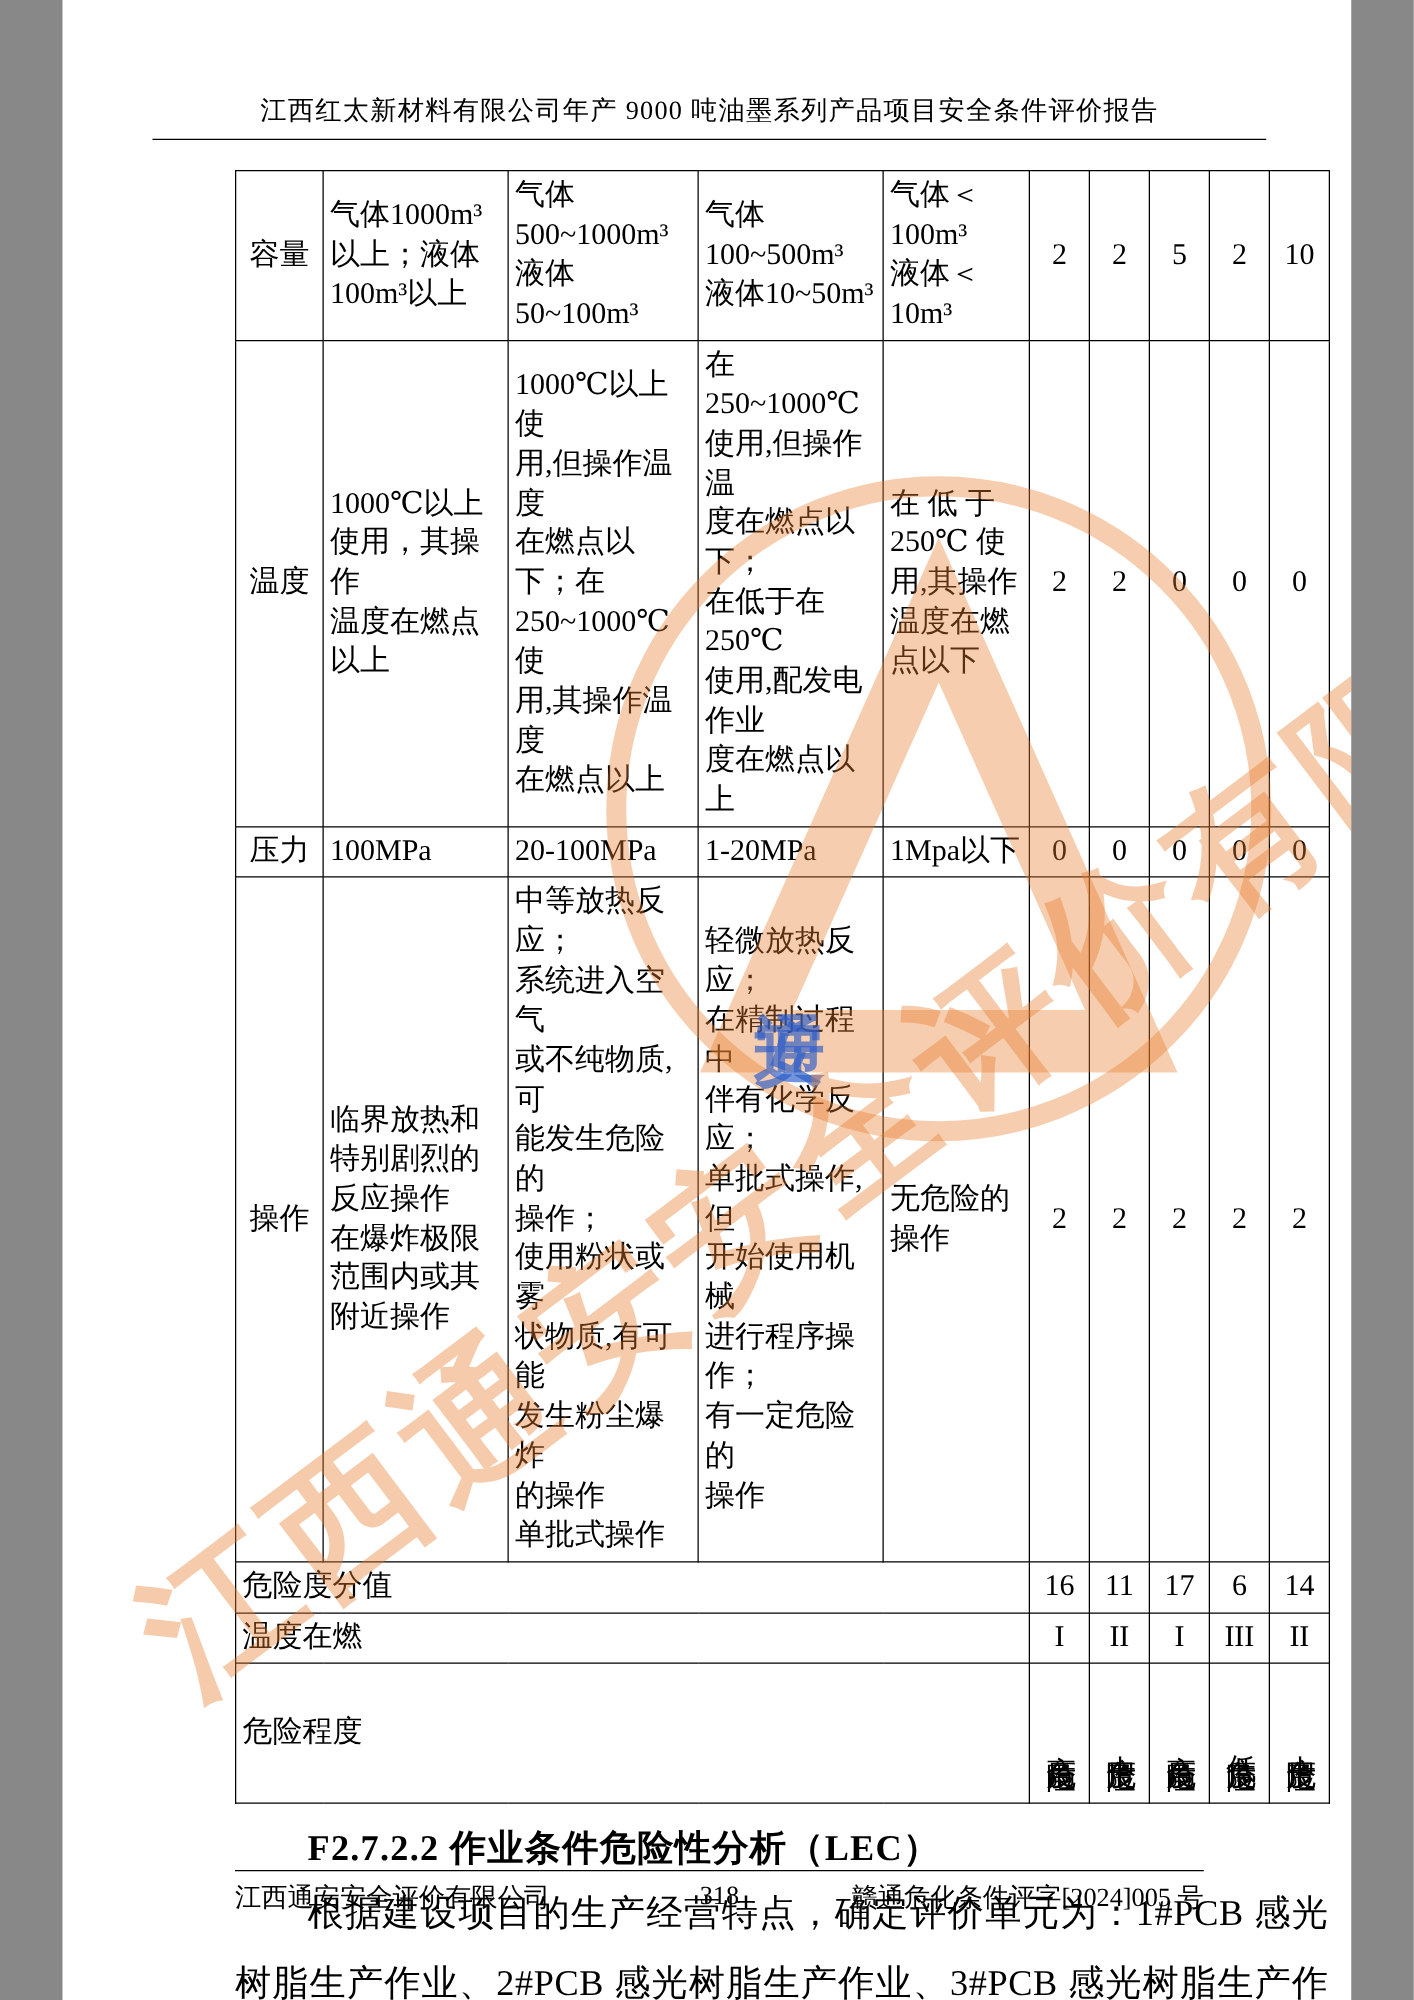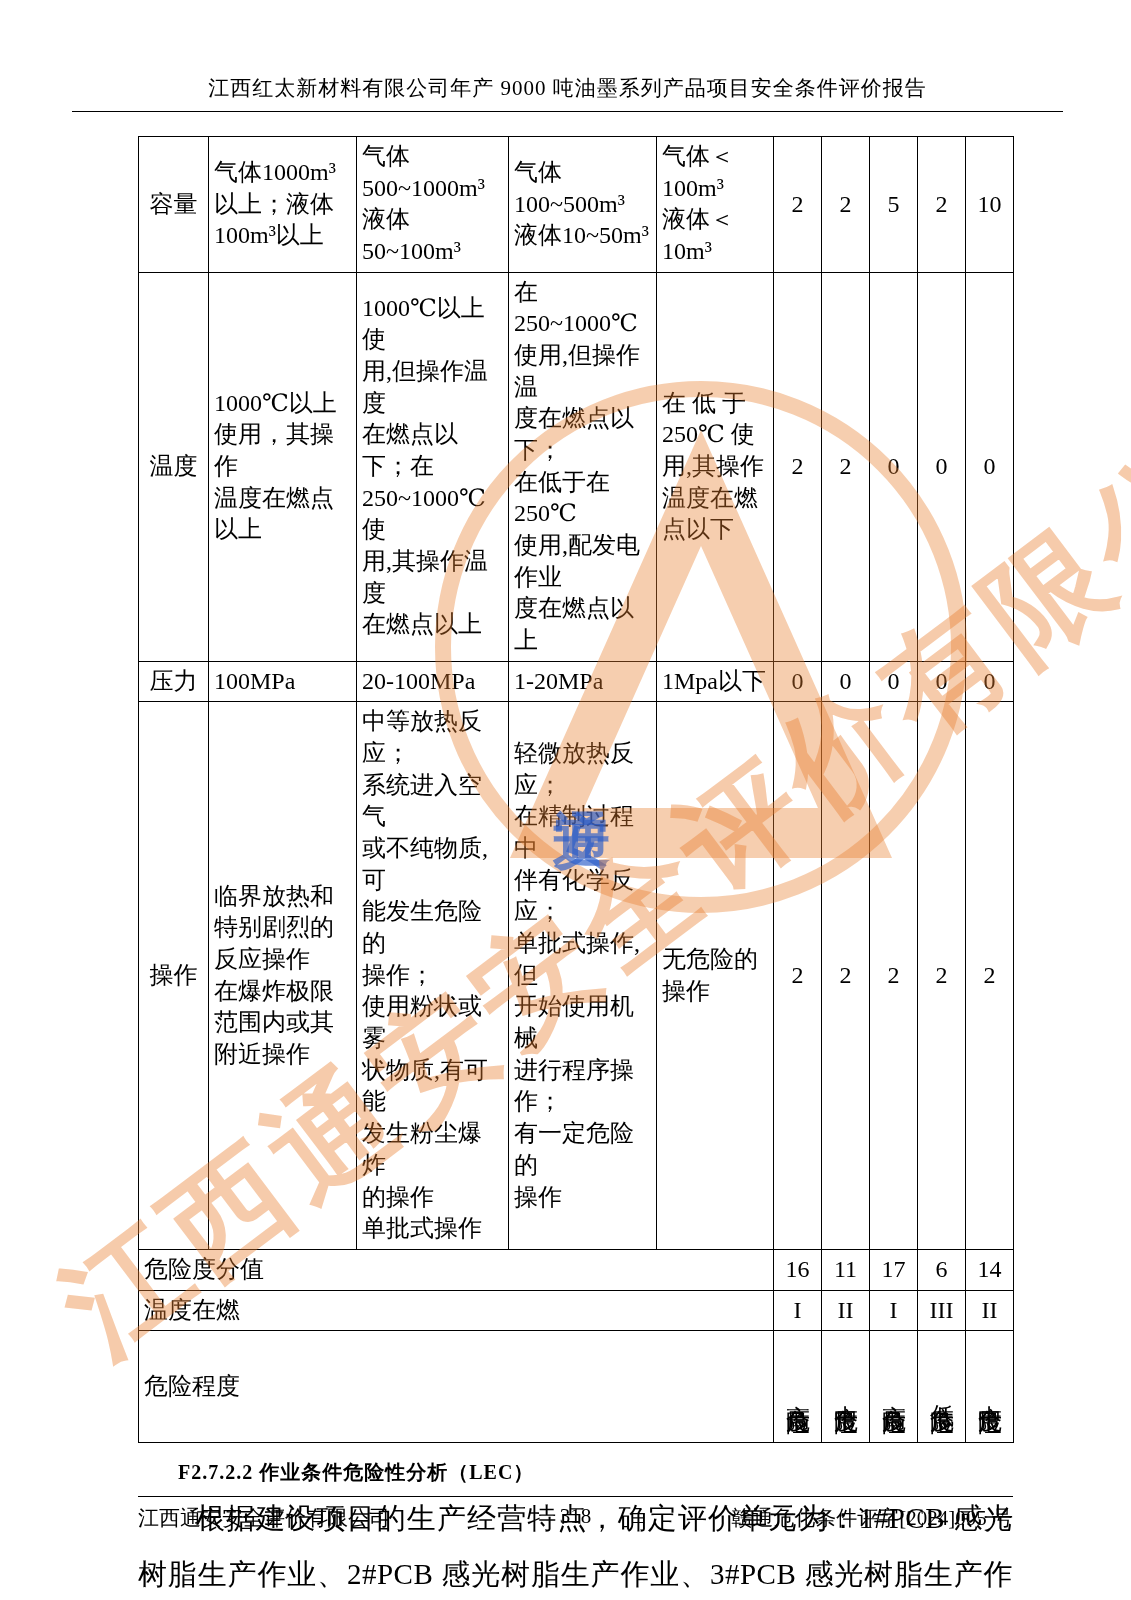--- a/index.html
+++ b/index.html
@@ -1,38 +1,38 @@
 <!DOCTYPE html>
 <html><head>
 <meta charset="utf-8">
 <style>
   * { margin:0; padding:0; box-sizing:border-box; }
   body { background:#888; }
   .page {
-    position:relative; width:1131px; height:1600px; margin:0 auto;
+    position:relative; width:1031px; height:1600px; margin:0 auto;
     background:#fff; overflow:hidden; color:#000;
     font-family:"Liberation Serif","DejaVu Serif",serif;
     text-decoration:underline;
   }
   .header { position:absolute; top:74px; left:72px; right:68px; border-bottom:1.5px solid #000; padding-bottom:9px; }
   .header-title { text-align:center; font-size:21px; letter-spacing:1px; }
 
   .content { position:absolute; top:136px; left:138px; width:875px; }
 
   table.risk { width:875px; border-collapse:collapse; table-layout:fixed; }
   table.risk td { border:1px solid #000; font-size:24px; line-height:1.32; vertical-align:middle; padding:4px 5px; }
   td.lbl { text-align:center; padding-left:10px; font-size:25px; }
   td.desc { white-space:pre-line; text-align:left; padding-left:8px; }
   td.num { text-align:center; }
   td.merge { text-align:left; font-size:25px; }
   tr.r1 { height:96px; } tr.r2 { height:158px; } tr.r3 { height:40px; }
   tr.r4 { height:258px; } tr.r5 { height:40px; } tr.r6 { height:40px; } tr.r7 { height:112px; }
   .vert { display:inline-block; writing-mode:vertical-rl; text-orientation:upright; line-height:1.05; letter-spacing:2px; }
 
-  .heading { font-weight:bold; font-size:20px; margin-top:16px; text-indent:2em; letter-spacing:1px; }
+  .heading { font-weight:bold; font-size:29px; margin-top:16px; text-indent:2em; letter-spacing:1px; }
   .para { font-size:29px; line-height:56px; text-align:justify; text-indent:2em; margin-top:4px; letter-spacing:0.5px; }
 
   .footer { position:absolute; left:138px; right:118px; top:1496px; border-top:1.5px solid #000;
             padding-top:7px; display:flex; justify-content:space-between; font-size:21px; }
   .footer-center { position:absolute; left:0; right:0; text-align:center; top:7px; }
   .footer-left, .footer-right { position:relative; z-index:1; background:transparent; }
 
   .wm { position:absolute; pointer-events:none; z-index:10; }
   .wm-diagonal {
     left:80px; top:1245px; transform:rotate(-37deg); transform-origin:0 50%;

